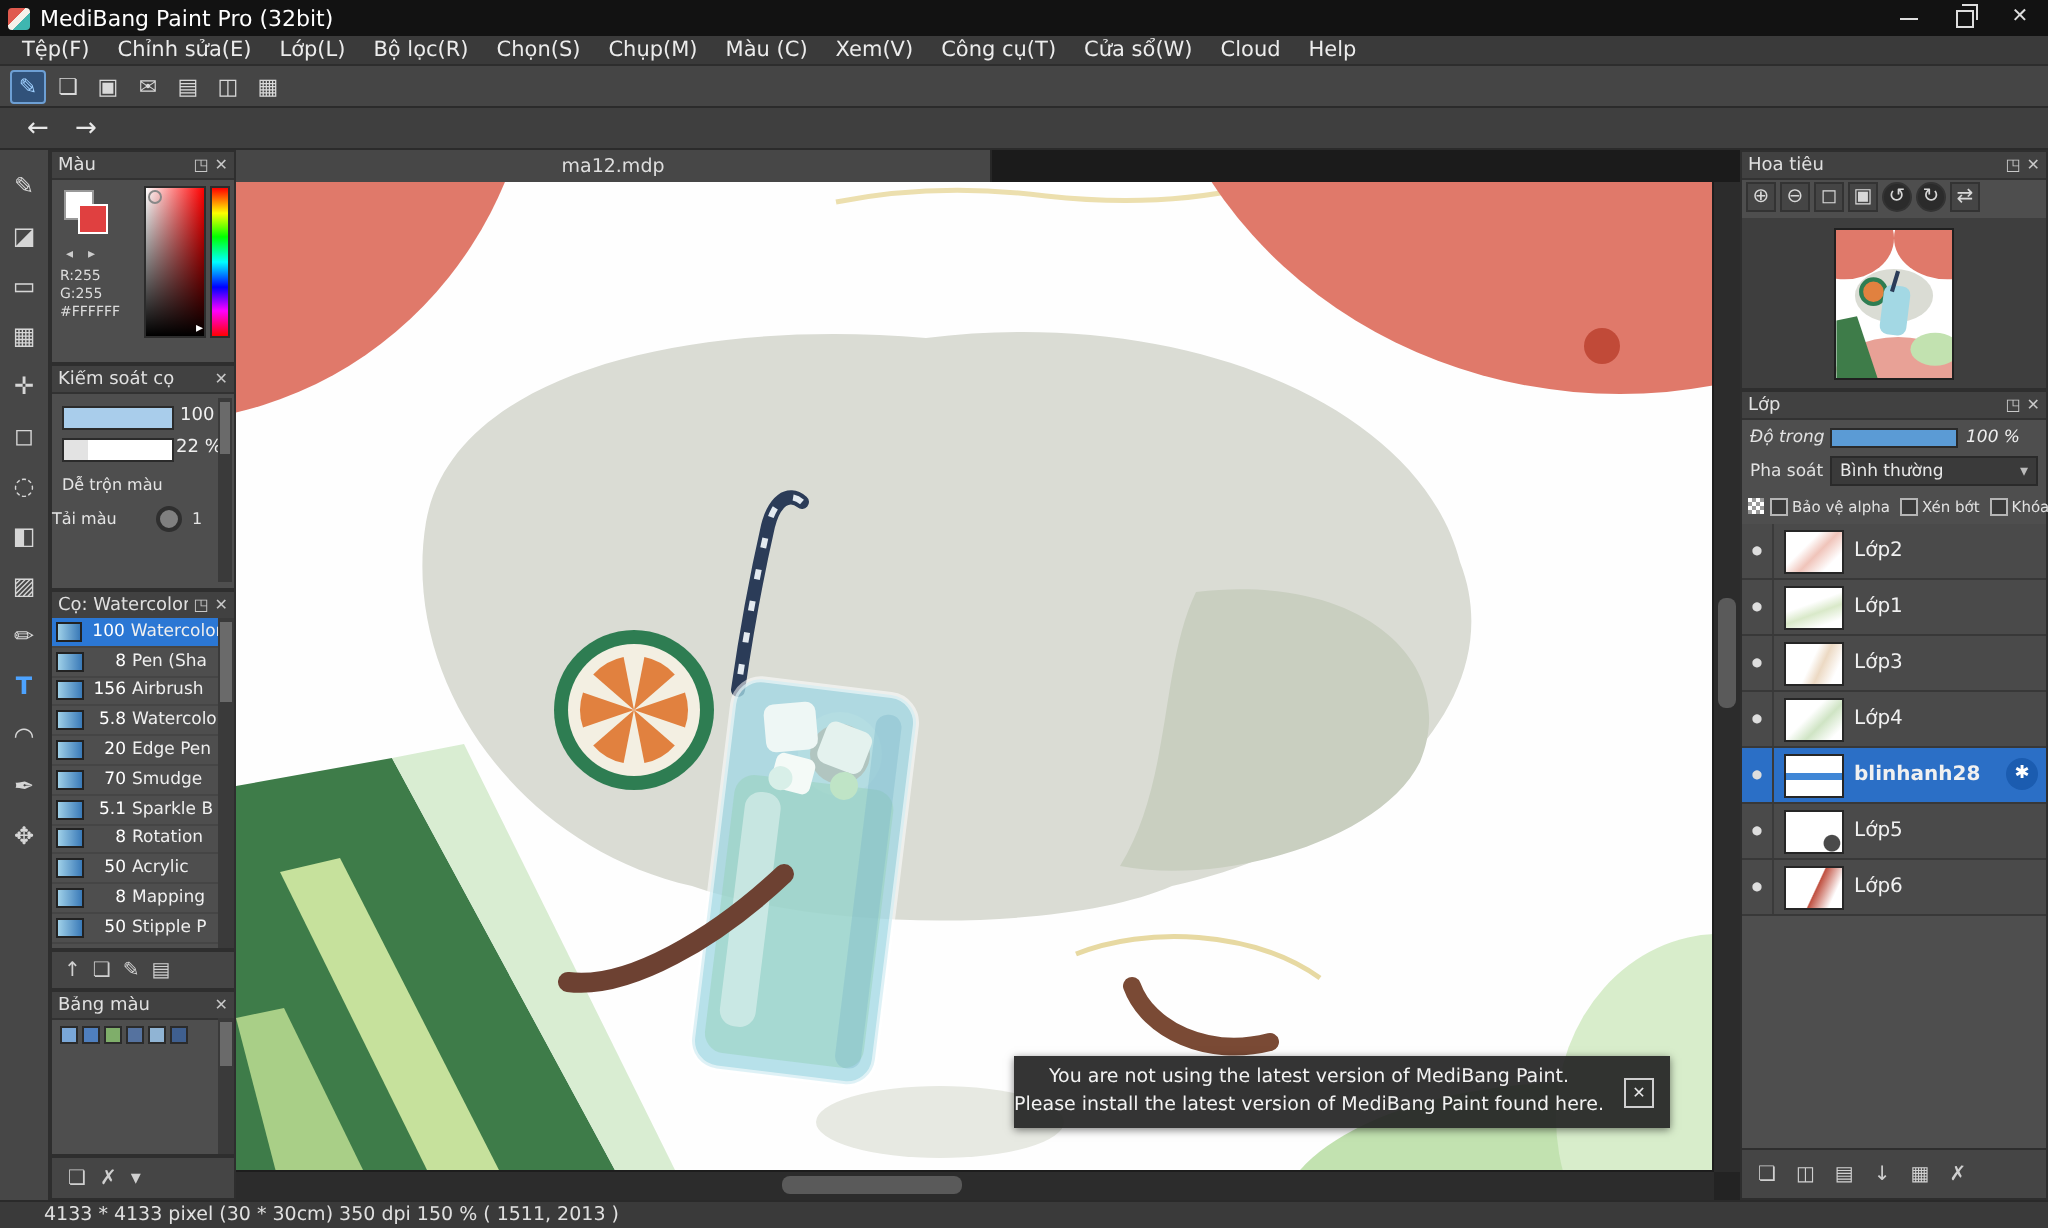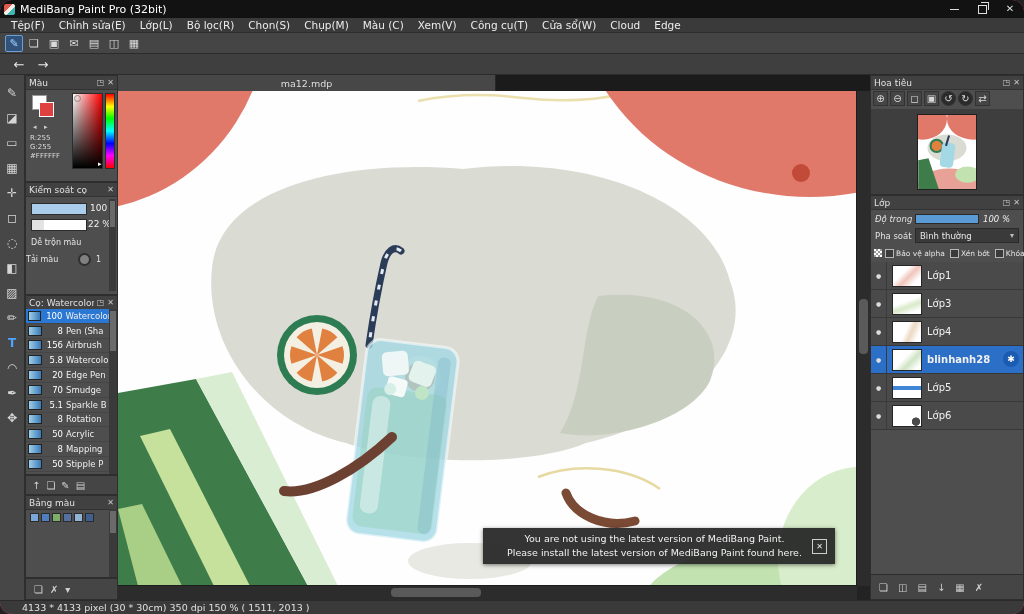--- a/index.html
+++ b/index.html
@@ -1,17 +1,17 @@
 <!DOCTYPE html>
 <html><head>
 <meta charset="utf-8">
 <style>
   html,body{margin:0;padding:0;background:#222;}
   .app{position:relative;width:1024px;height:614px;background:#ec4899;overflow:hidden;
-       font-family:"DejaVu Sans","Liberation Sans",sans-serif;color:#e6e6e6;border-radius:12px;-webkit-font-smoothing:antialiased;}
+       font-family:"DejaVu Sans","Liberation Sans",sans-serif;color:#e6e6e6;-webkit-font-smoothing:antialiased;}
   .abs{position:absolute;}
 
   
   .titlebar{left:0;top:0;right:0;height:18px;background:#121212;display:flex;align-items:center;}
   .appicon{width:11px;height:11px;margin:0 5px 0 4px;border-radius:2px;
            background:linear-gradient(135deg,#e05a4e 0 40%,#f5f1ea 40% 60%,#3fb6b0 60%);}
   .apptitle{font-size:11px;color:#fff;}
   .winbtns{margin-left:auto;display:flex;height:100%;}
   .winbtn{width:28px;display:flex;align-items:center;justify-content:center;color:#ddd;}
   .glyph-min{width:9px;height:1px;background:#ddd;display:block;}
@@ -103,21 +103,21 @@
   .center{left:118px;top:0;right:154px;bottom:0;background:#232323;}
   .tabbar{position:absolute;left:0;top:0;right:0;height:16px;background:#1b1b1b;}
   .tab{position:absolute;left:0;top:0;width:377px;height:16px;background:#474747;border-right:1px solid #272727;
        display:flex;align-items:center;justify-content:center;font-size:9.5px;color:#dedede;}
   .canvas-wrap{position:absolute;left:0;top:16px;right:13px;bottom:14px;background:#fff;overflow:hidden;}
   .canvas-wrap svg{display:block;width:100%;height:100%;}
   .vscroll{position:absolute;right:0;top:16px;bottom:14px;width:13px;background:#2c2c2c;border-left:1px solid #1d1d1d;}
   .vscroll .thumb{position:absolute;left:2px;top:42%;width:9px;height:55px;background:#5a5a5a;border-radius:4px;}
   .hscroll{position:absolute;left:0;right:13px;bottom:0;height:14px;background:#2c2c2c;border-top:1px solid #1d1d1d;}
   .hscroll .thumb{position:absolute;top:2px;left:37%;width:90px;height:9px;background:#5a5a5a;border-radius:4px;}
-  .toast{position:absolute;right:22px;bottom:22px;background:rgba(35,35,35,0.92);padding:4px 8px 4px 24px;
+  .toast{position:absolute;right:22px;bottom:22px;background:rgba(35,35,35,0.92);padding:4px 8px 4px 0;
          display:flex;align-items:center;box-shadow:0 1px 4px rgba(0,0,0,.5);}
   .toast-text{font-size:9.5px;line-height:14px;color:#f2f2f2;text-align:center;}
   .toast-close{width:13px;height:13px;border:1px solid #cfcfcf;color:#e8e8e8;font-size:8px;display:flex;align-items:center;justify-content:center;margin-left:10px;flex:none;}
 
   
   .rightpanels{right:0;top:0;bottom:0;width:154px;}
   .p-nav{left:0;top:0;width:154px;height:120px;}
   .nav-icons{position:absolute;left:2px;top:15px;display:flex;gap:2px;}
   .nav-icon{width:15px;height:15px;display:flex;align-items:center;justify-content:center;font-size:10px;color:#d8d8d8;background:#454545;border:1px solid #333;box-sizing:border-box;}
   .nav-icon.round{border-radius:50%;background:#2b2b2b;}
@@ -190,21 +190,21 @@
       <span class="menu-item">Chỉnh sửa(E)</span>
       <span class="menu-item">Lớp(L)</span>
       <span class="menu-item">Bộ lọc(R)</span>
       <span class="menu-item">Chọn(S)</span>
       <span class="menu-item">Chụp(M)</span>
       <span class="menu-item">Màu (C)</span>
       <span class="menu-item">Xem(V)</span>
       <span class="menu-item">Công cụ(T)</span>
       <span class="menu-item">Cửa sổ(W)</span>
       <span class="menu-item">Cloud</span>
-      <span class="menu-item">Edge</span>
+      <span class="menu-item">Help</span>
     </div>
 
   <div class="abs toolbar">
 
   <span class="tb-icon selected">✎</span>
       <span class="tb-icon">❏</span>
       <span class="tb-icon">▣</span>
       <span class="tb-icon">✉</span>
       <span class="tb-icon">▤</span>
       <span class="tb-icon">◫</span>
@@ -531,20 +531,26 @@
           <span class="alpha-ico"></span>
           <span class="check"></span>
           <span class="chk-label">Bảo vệ alpha</span>
           <span class="check"></span>
           <span class="chk-label">Xén bớt</span>
           <span class="check"></span>
           <span class="chk-label">Khóa</span>
         </div>
         <div class="layer-list">
 
+            <div class="layer-row">
+              <span class="layer-eye">●</span>
+              <span class="layer-thumb"></span>
+              <span class="layer-name">Lớp2</span>
+
+            </div>
 
             <div class="layer-row">
               <span class="layer-eye">●</span>
               <span class="layer-thumb"></span>
               <span class="layer-name">Lớp1</span>
 
             </div>
 
             <div class="layer-row">
               <span class="layer-eye">●</span>

